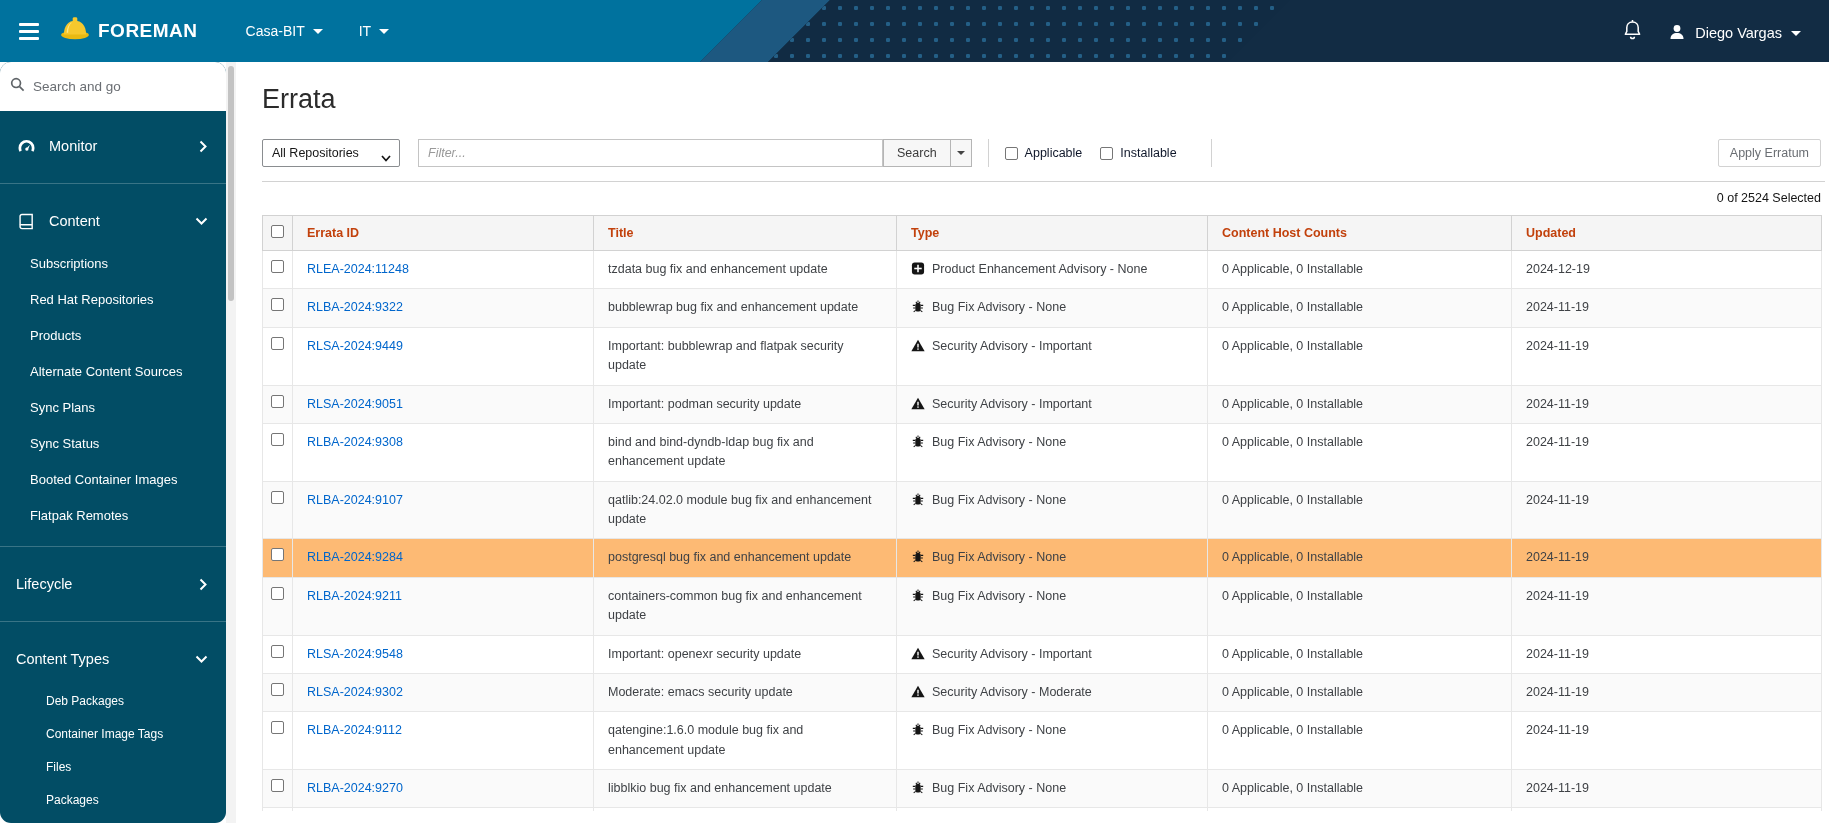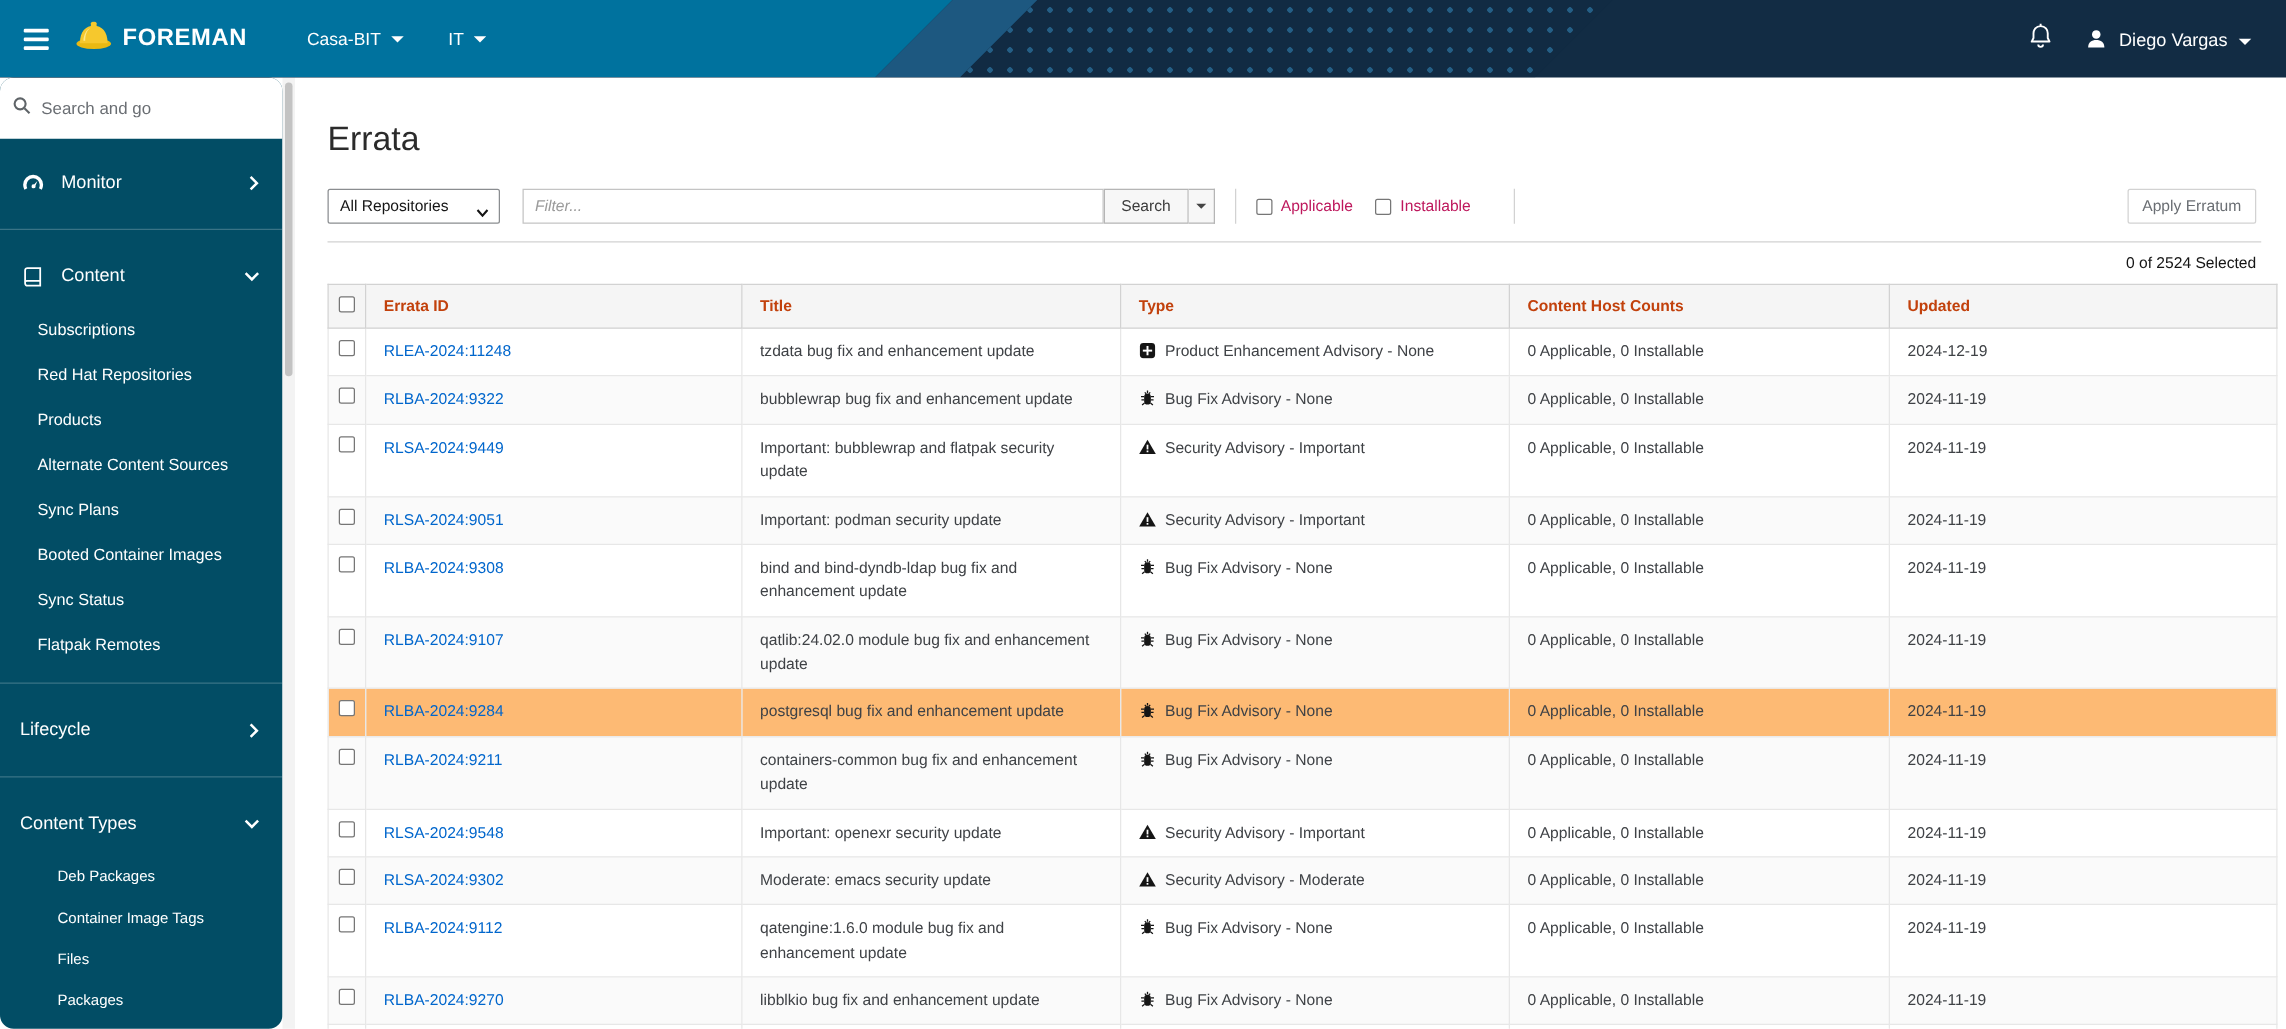--- a/index.html
+++ b/index.html
@@ -36,33 +36,33 @@
   .nav-group .chev { margin-left:auto; display:flex; }
   .nav-group.no-ico { padding-left:16px; }
   .nav-sub { display:flex; align-items:center; min-height:36px; padding:6px 40px 6px 30px; color:#fff; font-size:13px; cursor:pointer; line-height:1.45; }
   .nav-sub2 { display:flex; align-items:center; min-height:33px; padding:5px 14px 5px 46px; color:#fff; font-size:12px; cursor:pointer; }
   .nav-divider { border-top:1px solid rgba(255,255,255,.22); margin:12px 0; }
 
   .side-scroll { position:absolute; top:62px; left:226px; width:10px; height:761px; background:#f3f3f3; z-index:21; }
   .side-thumb { position:absolute; top:4px; left:2px; width:6px; height:235px; background:#c3c3c3; border-radius:3px; }
 
   
-  .main { position:absolute; top:62px; left:236px; width:1593px; height:761px; background:#fff; overflow:hidden; padding:0 20px 0 26px; }
+  .main { position:absolute; top:50px; left:236px; width:1593px; height:761px; background:#fff; overflow:hidden; padding:0 4px 0 26px; }
   .page-title { margin-top:34px; font-size:27px; font-weight:400; color:#2b2b2b; }
   .toolbar { position:relative; margin-top:24px; display:flex; align-items:center; }
   .selectbox { position:relative; width:138px; height:28px; border:1px solid #8a8d90; border-radius:2px; background:#fff;
                display:flex; align-items:center; padding:0 24px 0 9px; font-size:12.5px; color:#151515; cursor:pointer; }
   .selectbox .sel-caret { position:absolute; right:8px; top:11px; }
   .filter-input { margin-left:18px; width:465px; height:28px; border:1px solid #c4c4c4; padding:0 9px; font-size:12.5px; color:#333; font-family:inherit; outline:none; }
   .filter-input::placeholder { font-style:italic; color:#9a9a9a; }
   .btn-search { height:28px; border:1px solid #b5b5b5; background:#f7f7f7; color:#3c3c3c; font-size:12.5px; padding:0 13px; cursor:pointer; font-family:inherit; }
   .btn-search-caret { height:28px; width:21px; border:1px solid #b5b5b5; border-left:none; background:#f7f7f7; cursor:pointer; display:flex; align-items:center; justify-content:center; }
   .btn-search-caret .c { width:0;height:0;border-left:4px solid transparent;border-right:4px solid transparent;border-top:4px solid #444; }
   .vdiv { width:1px; height:28px; background:#d2d2d2; margin:0 16px; }
-  .cb-wrap { display:flex; align-items:center; gap:7px; font-size:12.5px; color:#be185d; margin-right:18px; cursor:pointer; }
+  .cb-wrap { display:flex; align-items:center; gap:7px; font-size:12.5px; color:#0f172a; margin-right:18px; cursor:pointer; }
   .cbox { width:13px; height:13px; border:1px solid #767676; border-radius:2px; background:#fff; display:inline-block; }
   .btn-apply { position:absolute; right:4px; top:0; height:28px; border:1px solid #d2d2d2; background:#fff; color:#6a6e73;
                font-size:12.5px; padding:0 11px; border-radius:2px; font-family:inherit; }
   .toolbar-hr { border:none; border-top:1px solid #d2d2d2; margin-top:14px; }
   .sel-summary { text-align:right; font-size:12.5px; color:#151515; margin:9px 4px 10px 0; }
 
   
   table { border-collapse:collapse; table-layout:fixed; width:1559px; font-size:12.5px; }
   th { background:#f5f5f5; border:1px solid #d2d2d2; text-align:left; font-weight:bold; color:#c2410c; padding:9px 14px; }
   th.cb, td.cb { width:30px; padding:9px 6px; text-align:center; }
@@ -164,22 +164,22 @@
           <svg width="13" height="10" viewBox="0 0 13 9" fill="none" stroke="#fff" stroke-width="2">
             <path d="M1.5 2 L6.5 7 L11.5 2"></path>
           </svg>
         </span>
       </div>
       <div class="nav-sub">Subscriptions</div>
       <div class="nav-sub">Red Hat Repositories</div>
       <div class="nav-sub">Products</div>
       <div class="nav-sub">Alternate Content Sources</div>
       <div class="nav-sub">Sync Plans</div>
+      <div class="nav-sub">Sync Status</div>
       <div class="nav-sub">Booted Container Images</div>
-      <div class="nav-sub">Sync Status</div>
       <div class="nav-sub">Flatpak Remotes</div>
       <div class="nav-divider"></div>
       <div class="nav-group no-ico">
         <span>Lifecycle</span>
         <span class="chev">
           <svg width="10" height="13" viewBox="0 0 9 13" fill="none" stroke="#fff" stroke-width="2">
             <path d="M2 1.5 L7 6.5 L2 11.5"></path>
           </svg>
         </span>
       </div>

